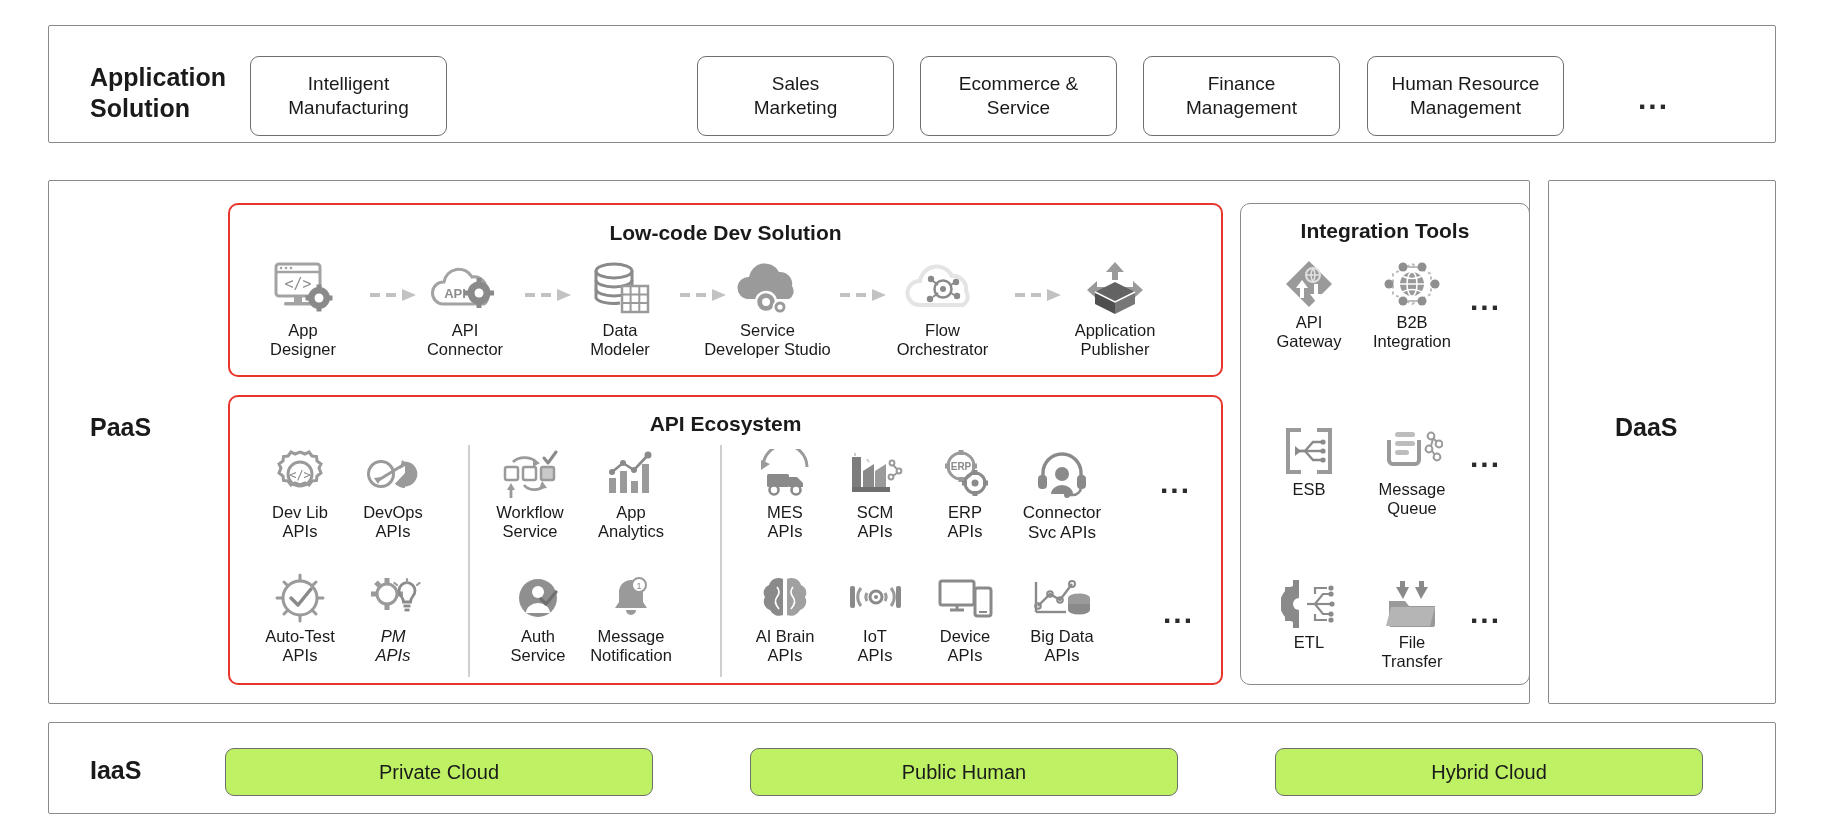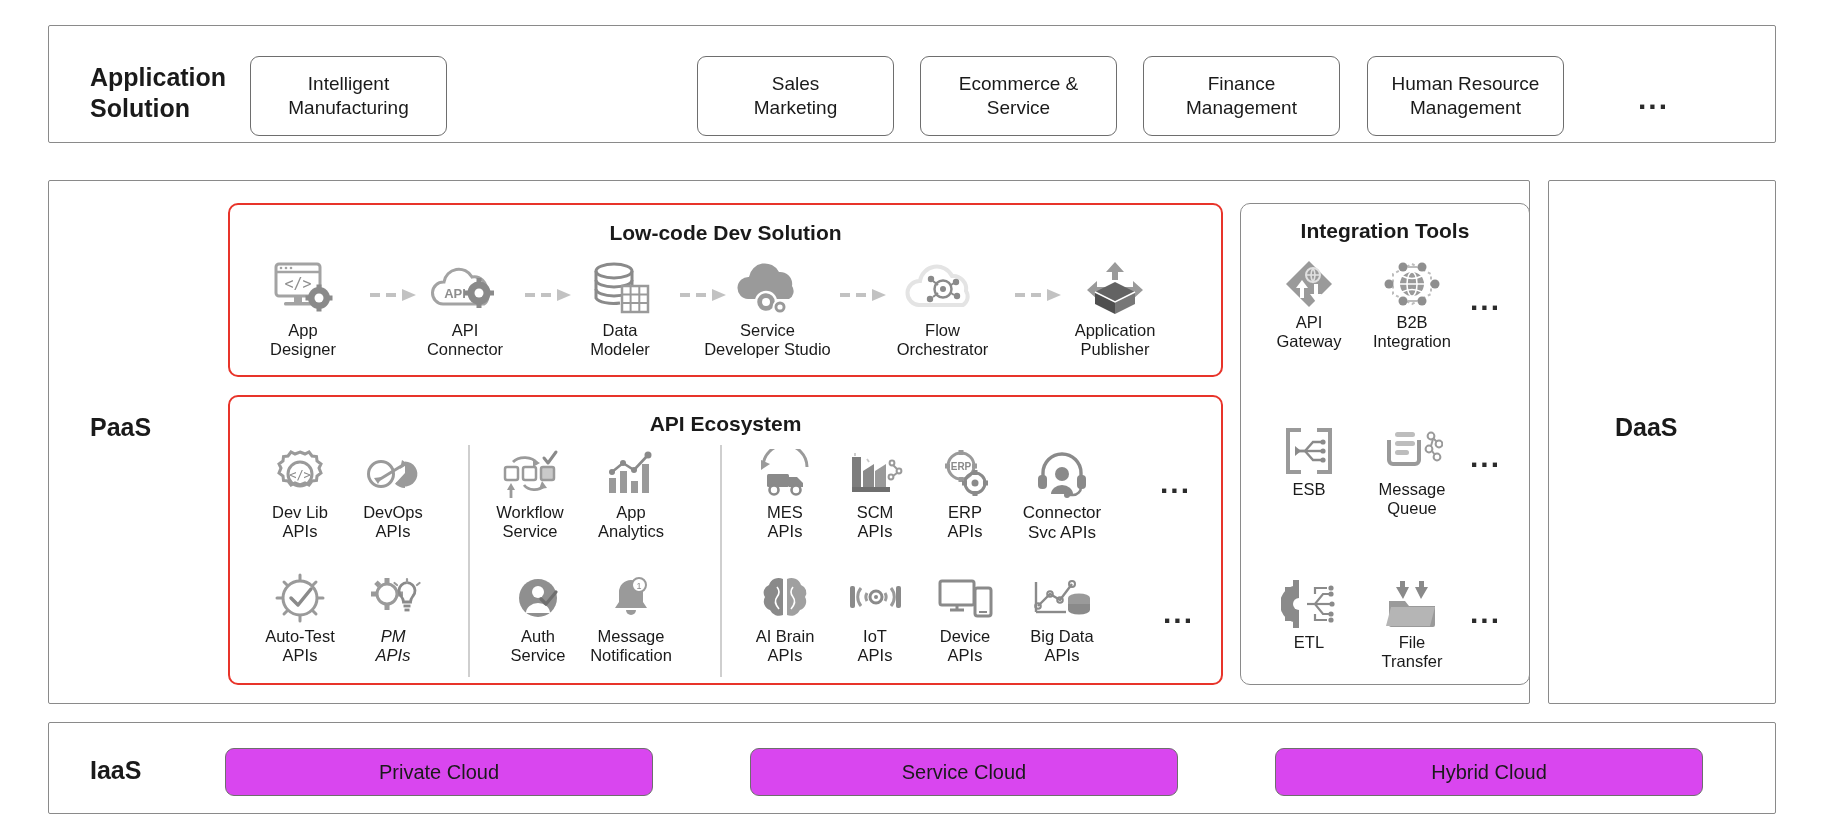--- a/index.html
+++ b/index.html
@@ -68,21 +68,21 @@
     color: #1a1a1a;
     line-height: 1.28;
     padding: 4px 6px;
   }
 
   
   .iaas-card {
     position: absolute;
     border: 1.4px solid #6e6e6e;
     border-radius: 9px;
-    background: #d946ef;
+    background: #bef264;
     display: flex;
     align-items: center;
     justify-content: center;
     font-size: 20px;
     color: #1a1a1a;
   }
 
   
   .node {
     position: absolute;
@@ -747,16 +747,16 @@
 
   <div class="ellipsis" style="left:1470px; top:598px;">...</div>
 
   <div class="outer-box" style="left:1548px; top:180px; width:228px; height:524px;"></div>
   <div class="tier-label" style="left:1615px; top:412px; width:140px; font-size:25px;">DaaS</div>
 
   <div class="outer-box" style="left:48px; top:722px; width:1728px; height:92px;"></div>
   <div class="tier-label" style="left:90px; top:755px; width:120px; font-size:25px;">IaaS</div>
 
   <div class="iaas-card" style="left:225px; top:748px; width:428px; height:48px;">Private Cloud</div>
-  <div class="iaas-card" style="left:750px; top:748px; width:428px; height:48px;">Service Cloud</div>
+  <div class="iaas-card" style="left:750px; top:748px; width:428px; height:48px;">Public Human</div>
   <div class="iaas-card" style="left:1275px; top:748px; width:428px; height:48px;">Hybrid Cloud</div>
 
 </div>
 
 </body></html>

